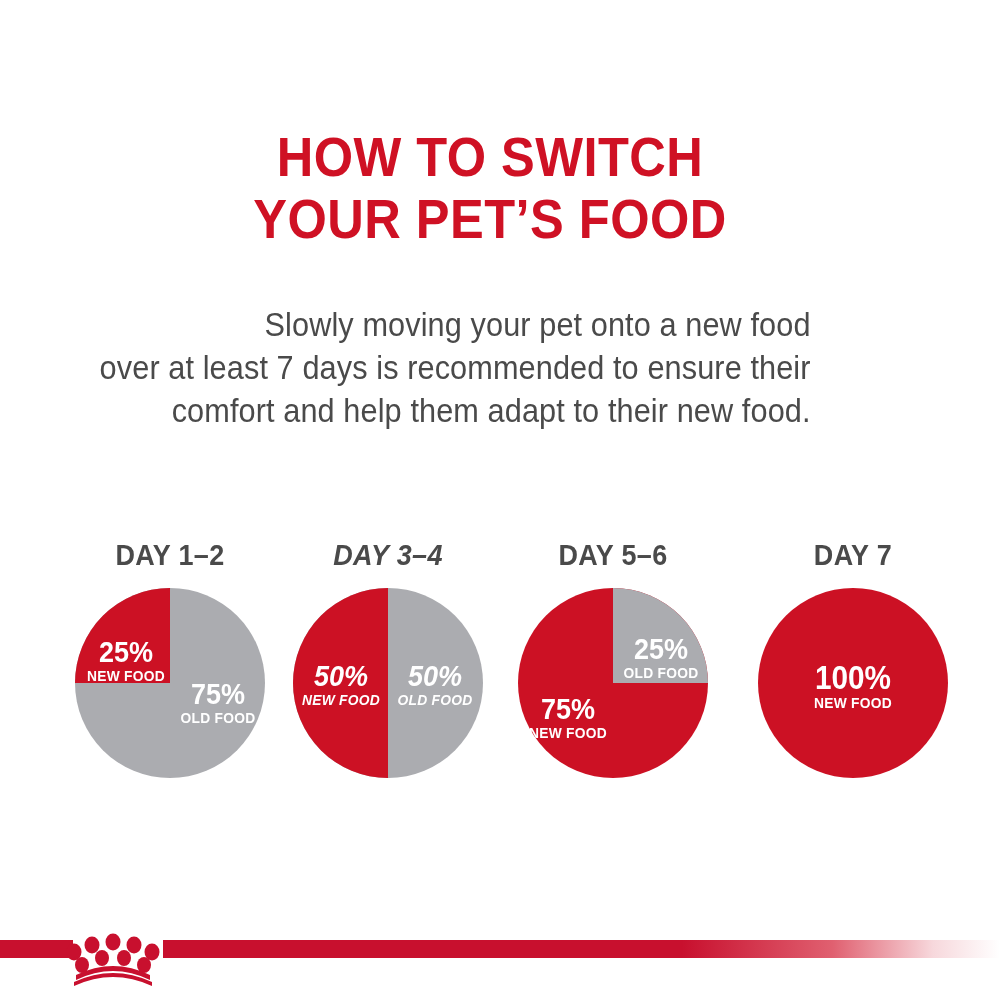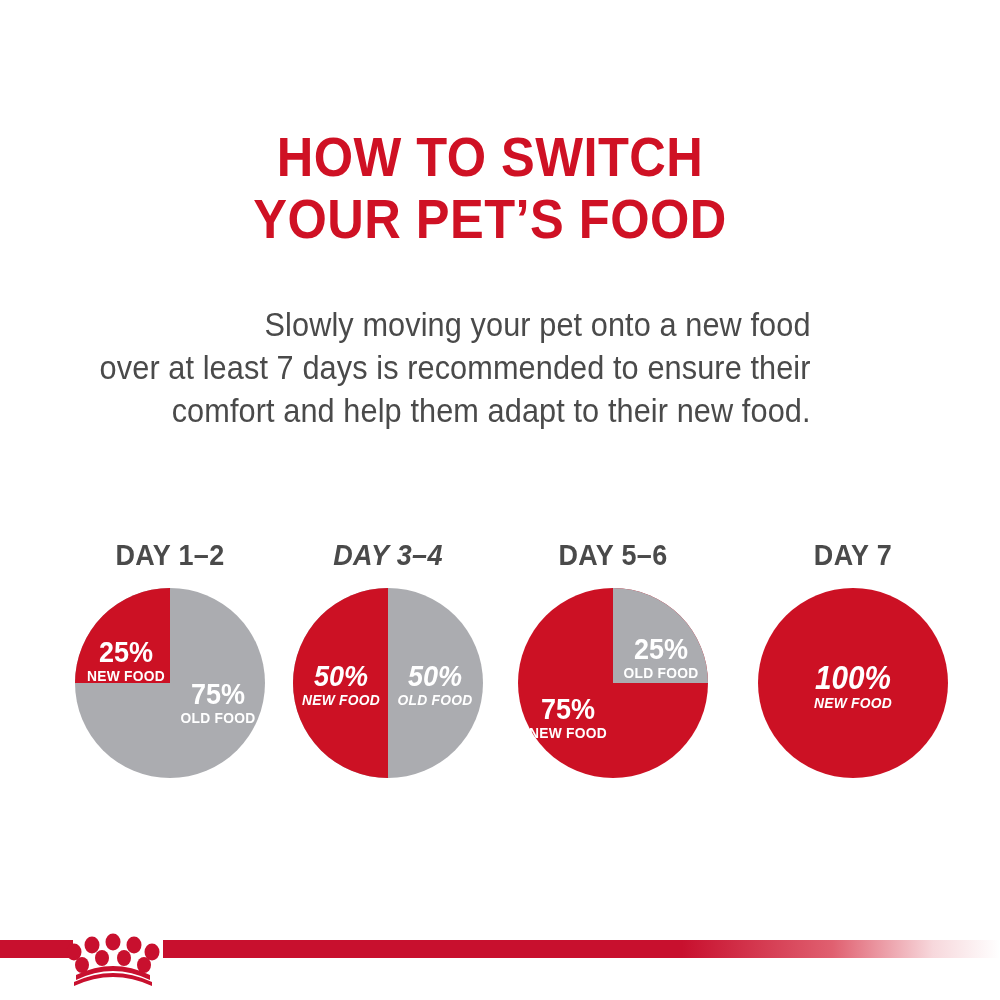--- a/index.html
+++ b/index.html
@@ -134,21 +134,21 @@
   
   .lbl-p0-new { left: 8px;  top: 50px;  width: 88px; }
   .lbl-p0-old { left: 100px; top: 92px;  width: 88px; }
 
   .lbl-p1-new { left: 2px;  top: 74px;  width: 94px; }
   .lbl-p1-old { left: 96px; top: 74px;  width: 94px; }
 
   .lbl-p2-old { left: 100px; top: 47px;  width: 88px; }
   .lbl-p2-new { left: 4px;  top: 107px; width: 94px; }
 
-  .lbl-p3-all { left: 26px; top: 74px;  width: 140px; font-style: italic; }
+  .lbl-p3-all { left: 26px; top: 74px;  width: 140px; }
 
   
   .footer {
     position: absolute;
     left: 0;
     top: 934px;
     width: 1000px;
     height: 66px;
   }
   .bar-left {

